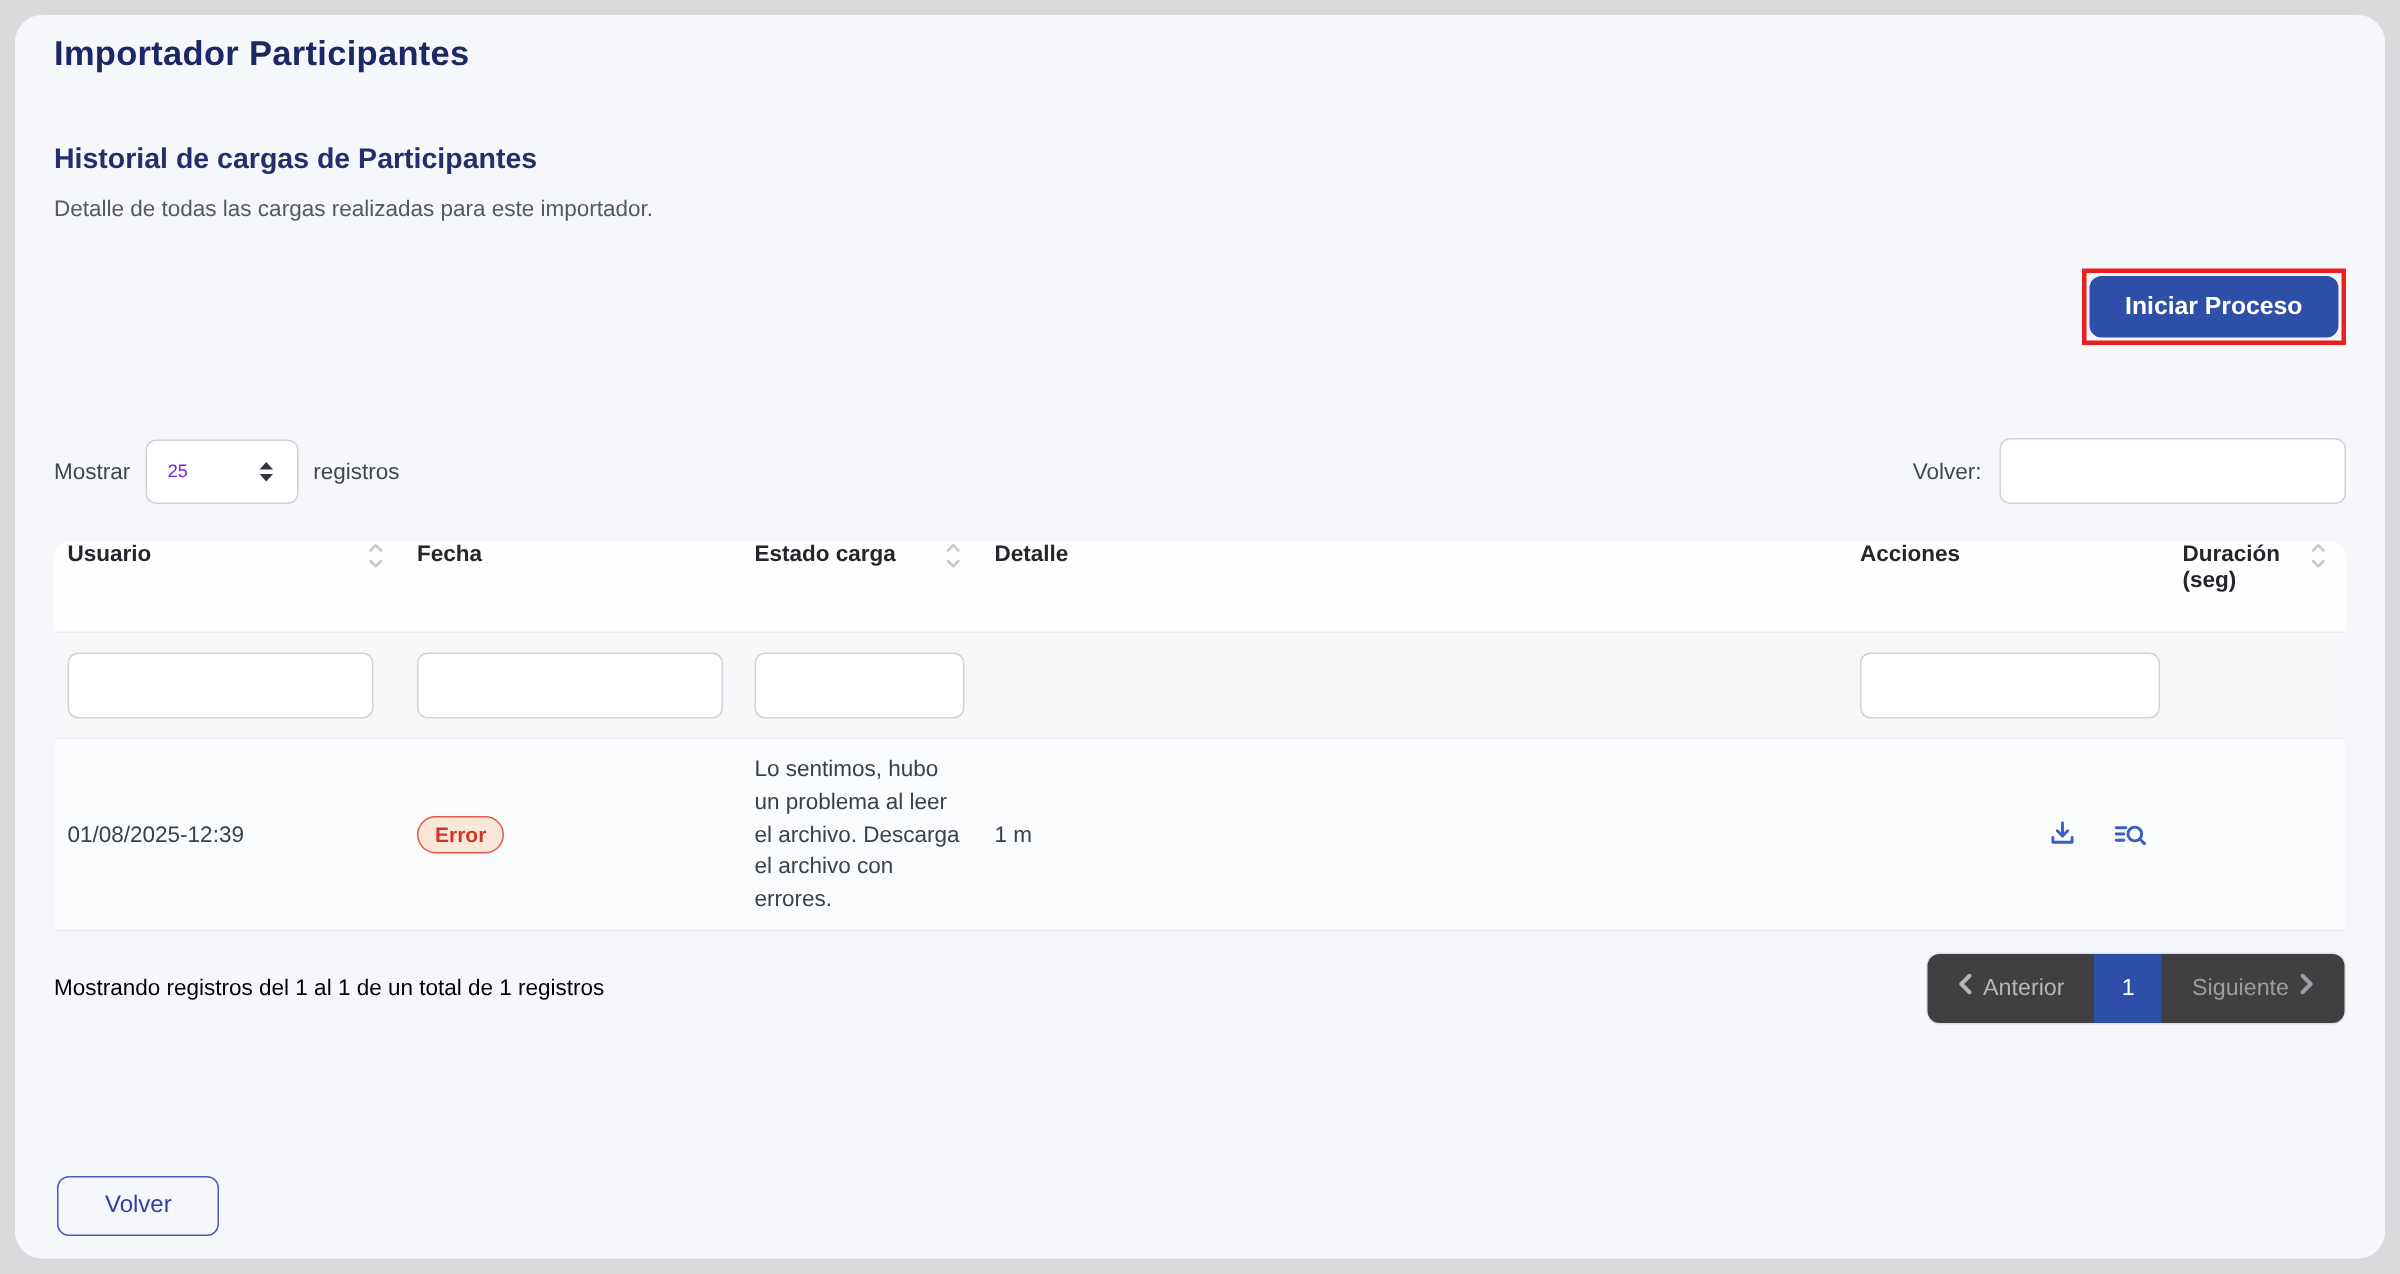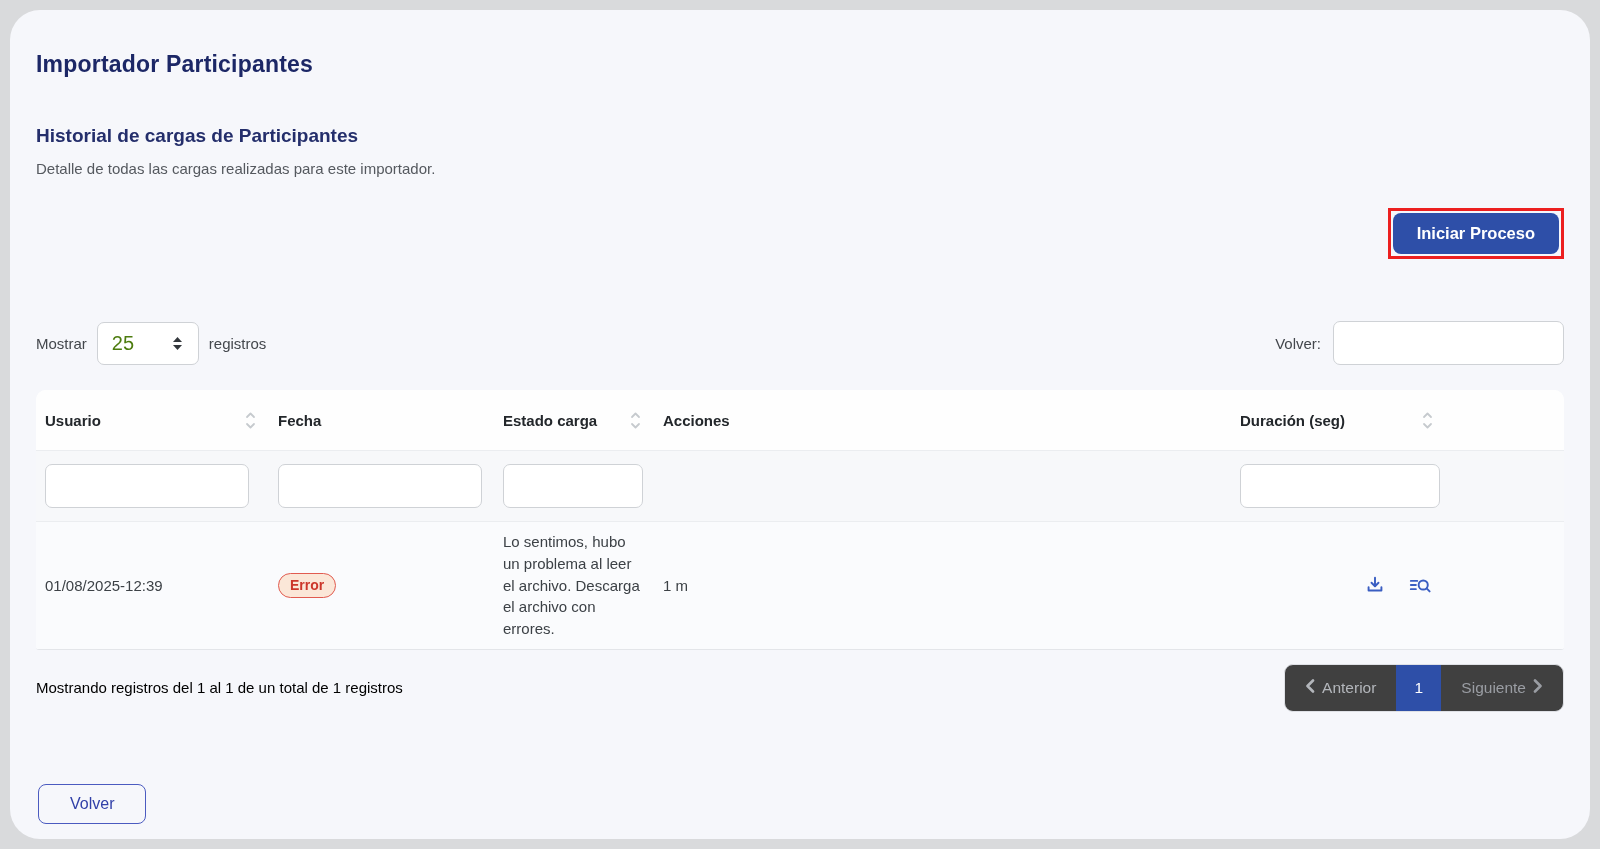--- a/index.html
+++ b/index.html
@@ -6,22 +6,22 @@
   html,body { width: 1600px; height: 849px; }
   body {
     background: #d9dadc;
     font-family: "Liberation Sans", "DejaVu Sans", sans-serif;
     color: #3a3f44;
   }
   .card {
     width: 1580px; height: 829px;
     margin: 10px auto 0;
     background: #f6f7fb;
-    border-radius: 30px;
-    padding: 41px 26px 24px;
+    border-radius: 18px;
+    padding: 12px 26px 24px;
     position: relative;
   }
   .page-title {
     color: #1c2766;
     font-size: 23px;
     font-weight: 700;
     letter-spacing: .2px;
   }
   .section-heading {
     color: #242e6b;
@@ -65,22 +65,22 @@
   .length-control { display: flex; align-items: center; gap: 10px; }
   .fake-select {
     width: 102px; height: 43px;
     background: #fff;
     border: 1px solid #cfd2d6;
     border-radius: 7px;
     display: flex;
     align-items: center;
     justify-content: space-between;
     padding: 0 12px 0 14px;
-    font-size: 20px;
-    color: #4d7c0f;
+    font-size: 12px;
+    color: #6d28d9;
     cursor: pointer;
   }
   .search-control { display: flex; align-items: center; gap: 12px; }
   .search-control input {
     width: 231px; height: 44px;
     background: #fff;
     border: 1px solid #cfd2d6;
     border-radius: 7px;
     font-family: inherit;
     font-size: 15px;
@@ -92,21 +92,21 @@
     border-radius: 10px 10px 3px 3px;
     overflow: hidden;
     border-bottom: 1px solid #e3e5e9;
   }
   .t-row {
     display: grid;
     grid-template-columns: 233px 225px 160px 1fr 215px 118px;
   }
   .t-head { height: 61px; background: #fefefe; border-bottom: 1px solid #ebedf0; }
   .t-head .t-cell {
-    display: flex; align-items: center; justify-content: space-between;
+    display: flex; align-items: flex-start; justify-content: space-between;
     font-weight: 700; font-size: 15px; color: #23272b;
     padding: 0 10px 0 9px;
   }
   .t-cell { padding-left: 9px; }
   .sort-icon { line-height: 0; margin-right: 2px; }
   .t-filter { height: 71px; background: #f7f8fa; border-bottom: 1px solid #ebedf0; }
   .t-filter .t-cell { display: flex; align-items: center; }
   .t-filter input {
     height: 44px;
     background: #fff;
@@ -233,20 +233,23 @@
         <span>Fecha</span>
       </div>
       <div class="t-cell">
         <span>Estado carga</span>
         <span class="sort-icon">
           <svg width="13" height="19" viewBox="0 0 13 19" fill="none" stroke="#c6cace" stroke-width="1.8" stroke-linecap="round" stroke-linejoin="round">
               <path d="M3 6 L6.5 2.5 L10 6"></path>
               <path d="M3 13 L6.5 16.5 L10 13"></path>
             </svg>
         </span>
+      </div>
+      <div class="t-cell">
+        <span>Detalle</span>
       </div>
       <div class="t-cell">
         <span>Acciones</span>
       </div>
       <div class="t-cell">
         <span>Duración (seg)</span>
         <span class="sort-icon">
           <svg width="13" height="19" viewBox="0 0 13 19" fill="none" stroke="#c6cace" stroke-width="1.8" stroke-linecap="round" stroke-linejoin="round">
               <path d="M3 6 L6.5 2.5 L10 6"></path>
               <path d="M3 13 L6.5 16.5 L10 13"></path>

